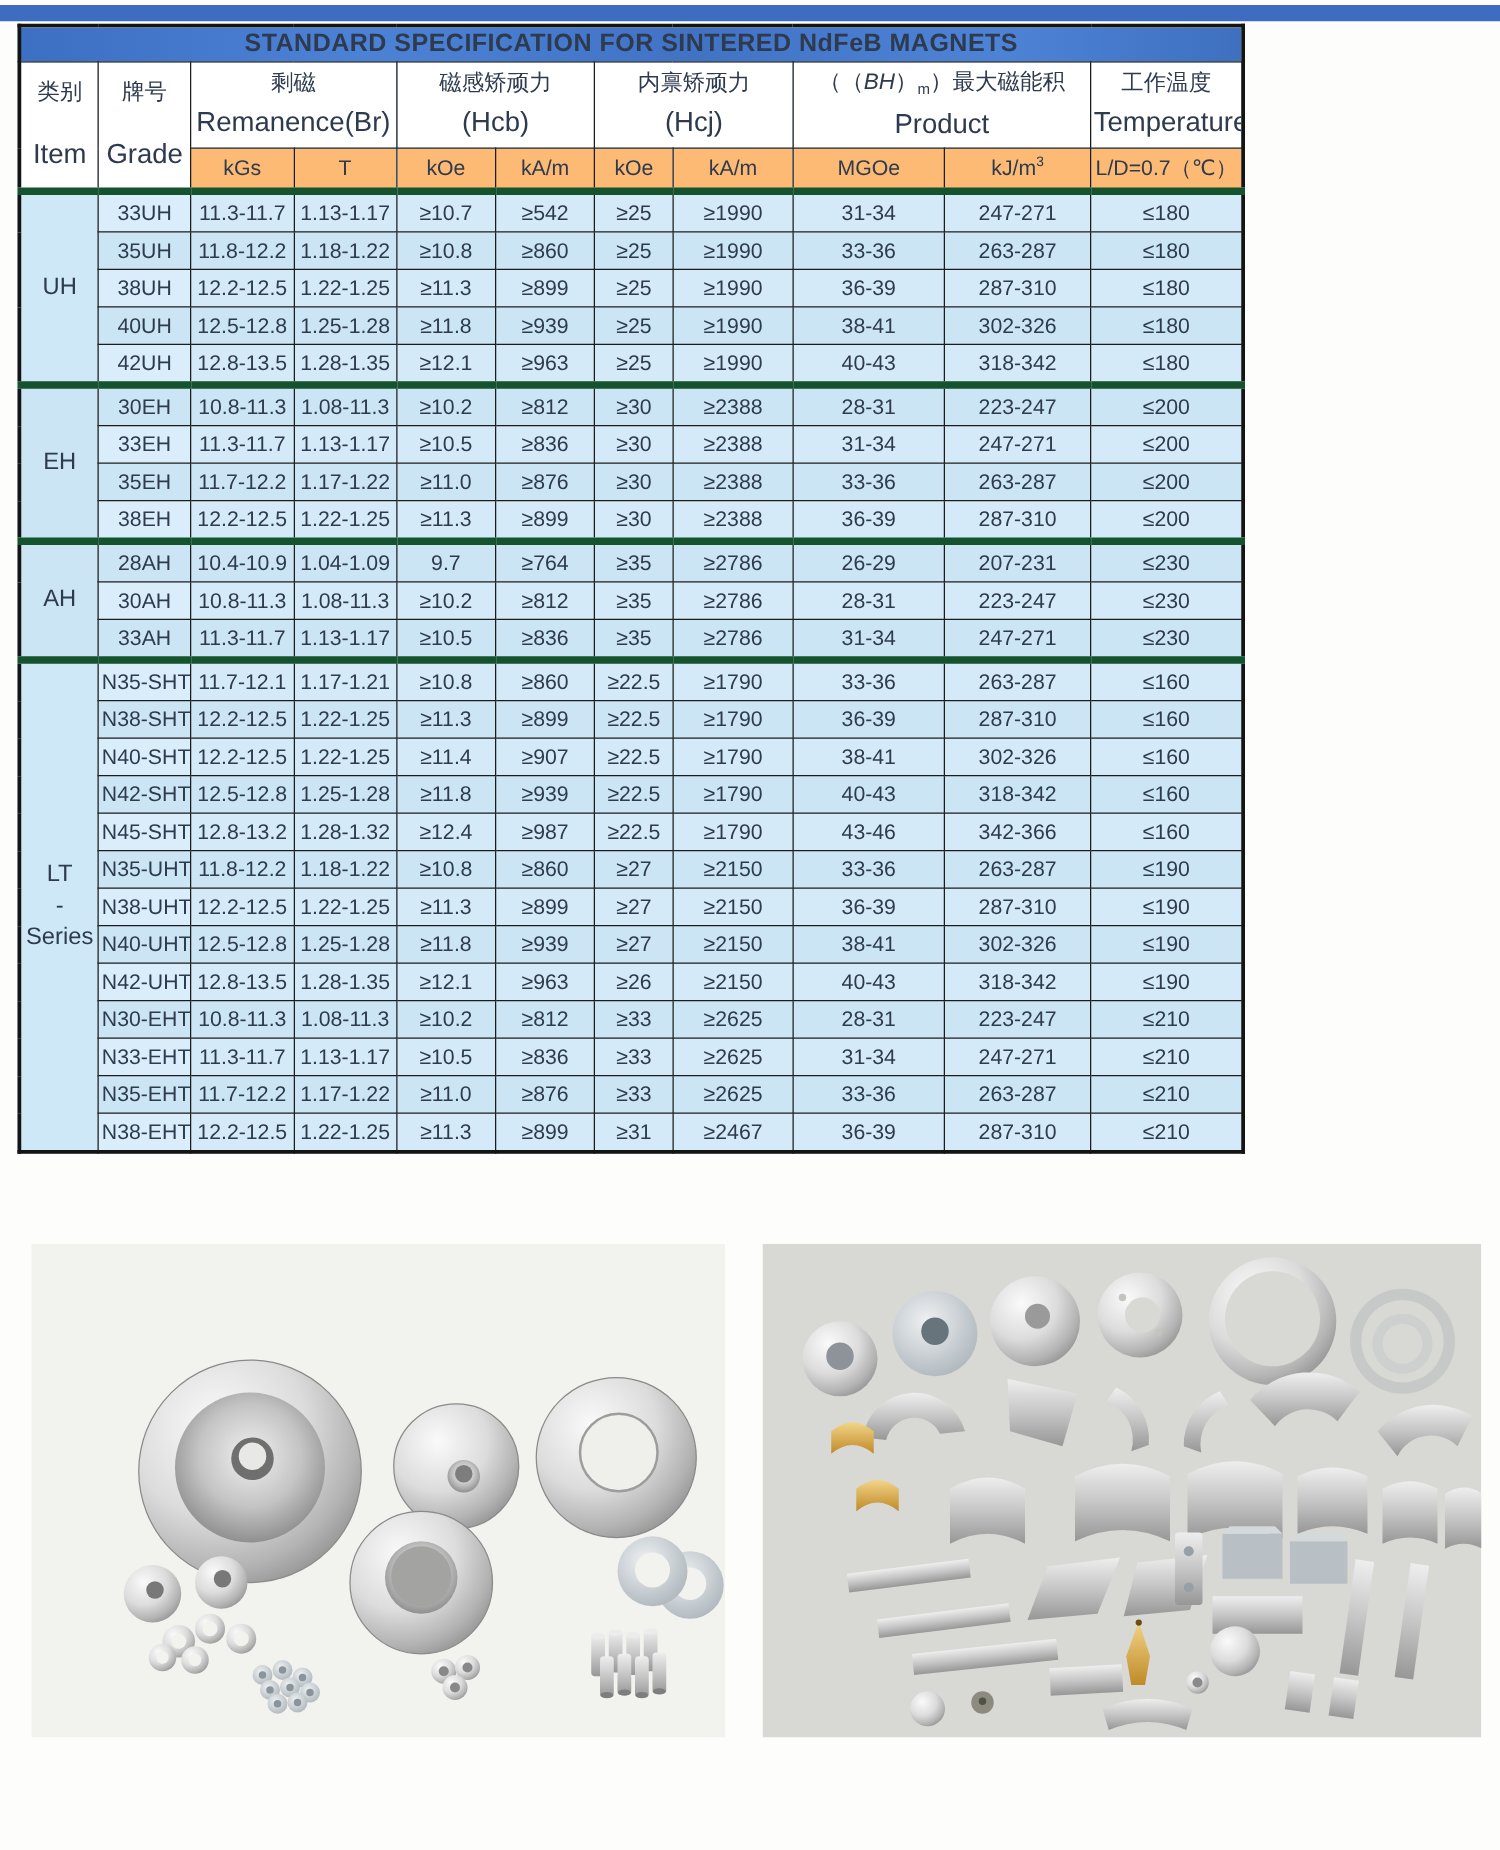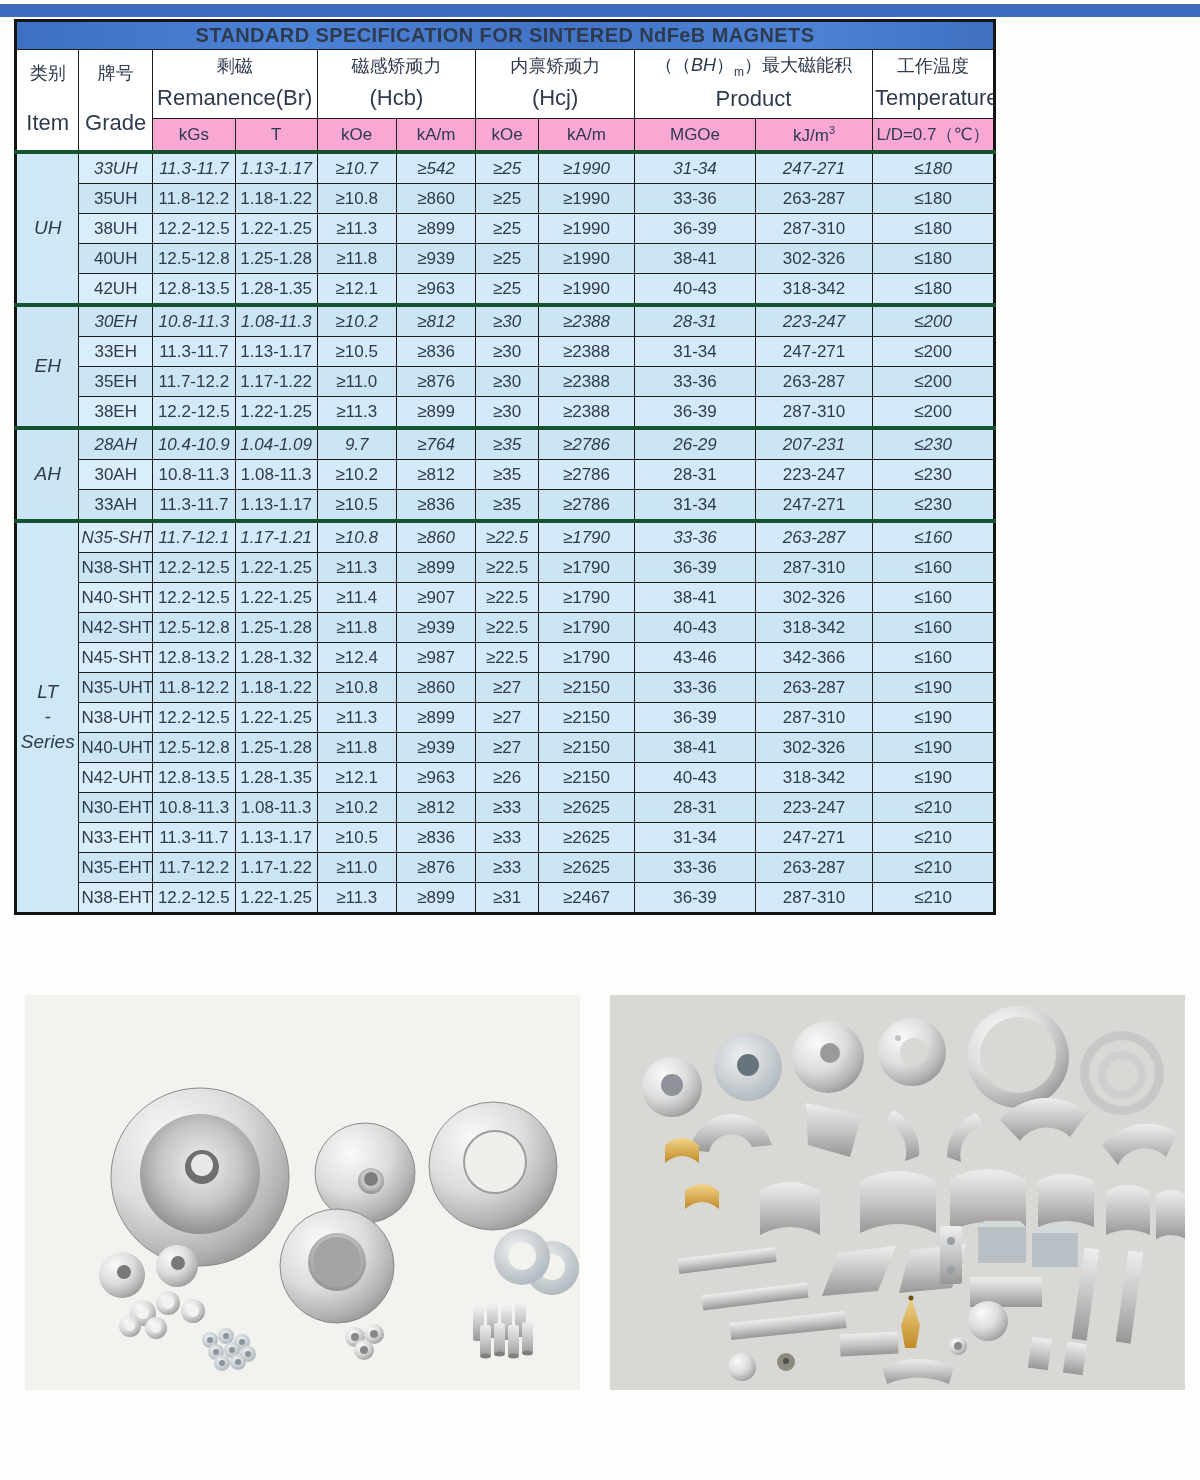--- a/index.html
+++ b/index.html
@@ -21,29 +21,29 @@
     color:#2e3a4e;padding:0 2px;overflow:hidden;white-space:nowrap;
   }
   .title-cell{
     height:27px;
     background:linear-gradient(90deg,#3d6fc2 0%,#4c82d6 28%,#4173c5 55%,#4d83d6 80%,#3f70c0 100%);
     color:#0b1433;font-size:20px;font-weight:bold;letter-spacing:.4px;
   }
   .h1 th{background:#ffffff;font-weight:normal;height:66px;font-size:18px;line-height:1.55;}
   .h1 .en{font-size:22px;}
   .h1 .stack{display:flex;flex-direction:column;justify-content:space-around;height:100px;}
-  .h2 th{background:#f9a8d4;font-weight:normal;height:30px;font-size:17px;}
+  .h2 th{background:#fdba74;font-weight:normal;height:30px;font-size:17px;}
   .spec sub{font-size:12px;}
   .spec sup{font-size:11px;vertical-align:super;}
   .spec i{font-style:italic;}
   tbody td{height:29px;font-size:17px;background:#d4eaf8;}
   tbody tr:nth-child(even) td{background:#cbe5f5;}
   tbody .item-cell{background:#cfe8f7;font-size:19px;line-height:1.3;}
   tbody .grade-cell{background:#d9eefa;}
-  .group-start td{border-top:4px solid #14532d;font-style:italic;}
+  .group-start td{border-top:6px solid #14532d;}
 
   .photo{position:absolute;top:995px;height:395px;display:block;}
   .photo-left{left:25px;width:555px;}
   .photo-right{left:610px;width:575px;}
 </style>
 </head>
 <body>
 
 <div class="page">
   <div class="top-strip"></div>

